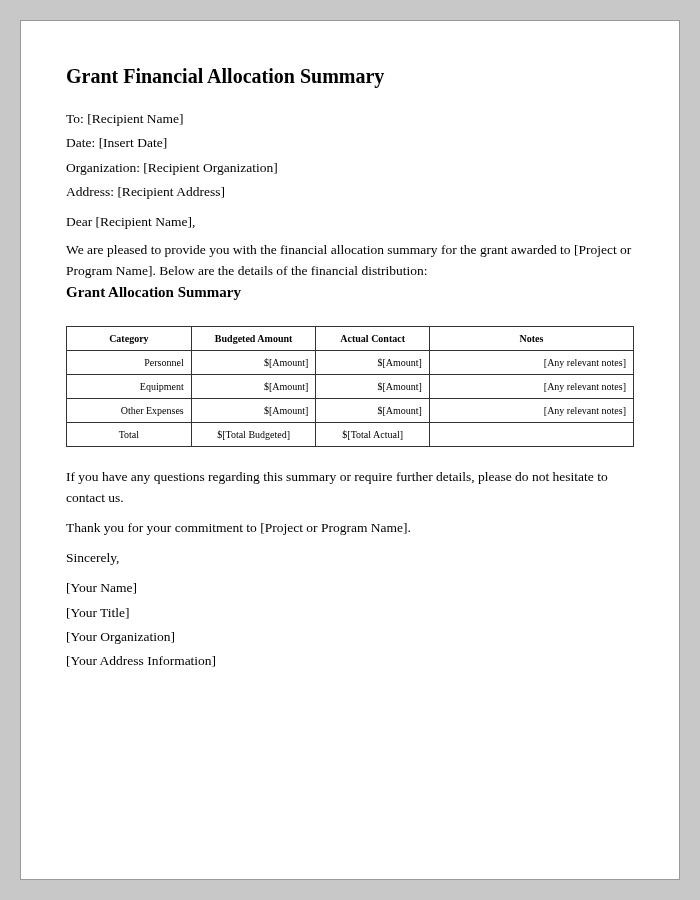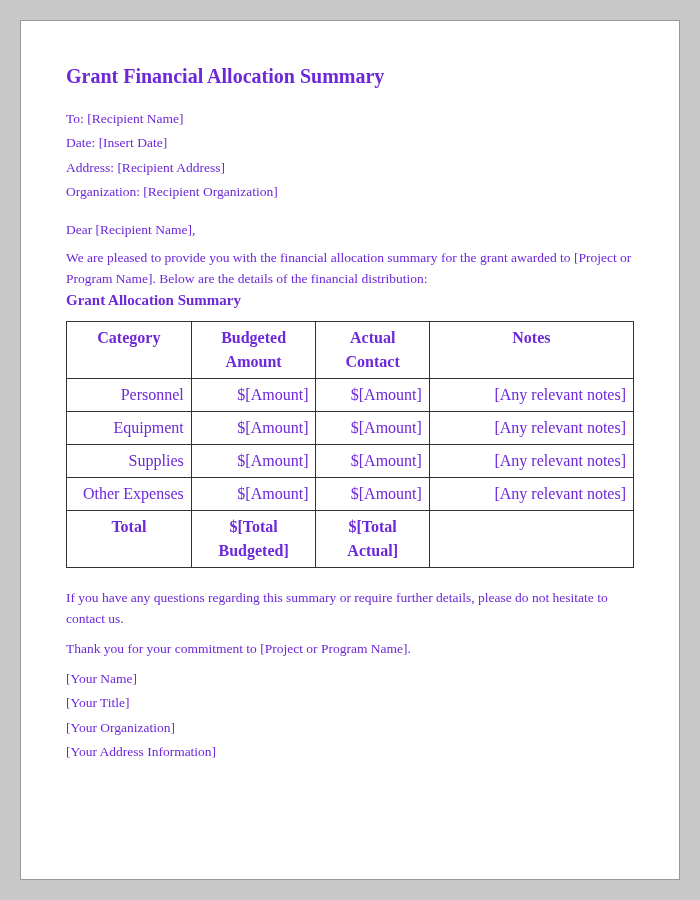--- a/index.html
+++ b/index.html
@@ -15,65 +15,65 @@
       min-height: 900px;
       padding: 20px;
       font-family: Georgia, 'Times New Roman', serif;
     }
     .page {
       background: #ffffff;
       width: 660px;
       min-height: 860px;
       border: 1px solid #999;
       padding: 40px 45px;
-      color: #6d28d9;
+      color: #000000;
       font-size: 13.5px;
       line-height: 1.5;
     }
     .page-title {
       font-size: 20px;
       font-weight: bold;
       margin-bottom: 18px;
     }
     .meta-line {
       margin-bottom: 4px;
     }
     .salutation {
-      margin-top: 18px;
+      margin-top: 10px;
       margin-bottom: 8px;
     }
     .intro-para {
     }
     .section-title {
       font-size: 15px;
       font-weight: bold;
-      margin-bottom: 10px;
+      margin-bottom: 23px;
     }
     table {
       border-collapse: collapse;
       width: 100%;
       margin-bottom: 20px;
-      font-size: 16px;
+      font-size: 10px;
     }
     table th, table td {
       border: 1px solid #333;
       padding: 4px 7px;
       vertical-align: top;
       text-align: right;
     }
     table thead th {
       font-weight: bold;
       text-align: center;
       background: #fff;
     }
     table tbody td {
       background: #fff;
     }
     table tfoot td {
-      font-weight: bold;
+      font-weight: normal;
       text-align: center;
     }
     .col-category { width: 22%; }
     .col-budgeted { width: 22%; }
     .col-actual   { width: 20%; }
     .col-notes    { width: 36%; }
     .closing-para {
       margin-bottom: 10px;
     }
     .signature-block {
@@ -93,26 +93,26 @@
   <div class="meta-section">
     <div class="meta-line">
       <span>To: </span>
       <span>[Recipient Name]</span>
     </div>
     <div class="meta-line">
       <span>Date: </span>
       <span>[Insert Date]</span>
     </div>
     <div class="meta-line">
+      <span>Organization: </span>
+      <span>[Recipient Organization]</span>
+    </div>
+    <div class="meta-line">
       <span>Address: </span>
       <span>[Recipient Address]</span>
-    </div>
-    <div class="meta-line">
-      <span>Organization: </span>
-      <span>[Recipient Organization]</span>
     </div>
   </div>
 
   <div class="salutation">Dear [Recipient Name],</div>
   <div class="intro-para">We are pleased to provide you with the financial allocation summary for the grant awarded to [Project or Program Name]. Below are the details of the financial distribution:</div>
 
   <div class="section-title">Grant Allocation Summary</div>
 
   <table>
     <thead>
@@ -130,44 +130,39 @@
           <td>$[Amount]</td>
           <td>[Any relevant notes]</td>
         </tr>
         <tr>
           <td>Equipment</td>
           <td>$[Amount]</td>
           <td>$[Amount]</td>
           <td>[Any relevant notes]</td>
         </tr>
         <tr>
-          <td>Supplies</td>
-          <td>$[Amount]</td>
-          <td>$[Amount]</td>
-          <td>[Any relevant notes]</td>
-        </tr>
-        <tr>
           <td>Other Expenses</td>
           <td>$[Amount]</td>
           <td>$[Amount]</td>
           <td>[Any relevant notes]</td>
         </tr>
       </tbody>
     <tfoot id="table-footer">
     <tr>
           <td>Total</td>
           <td>$[Total Budgeted]</td>
           <td>$[Total Actual]</td>
           <td></td>
         </tr>
       </tfoot>
   </table>
 
   <div class="closing-para">If you have any questions regarding this summary or require further details, please do not hesitate to contact us.</div>
   <div class="closing-para">Thank you for your commitment to [Project or Program Name].</div>
+  <div class="closing-para">Sincerely,</div>
 
   <div class="signature-block">
     <div class="signature-line">[Your Name]</div>
     <div class="signature-line">[Your Title]</div>
     <div class="signature-line">[Your Organization]</div>
     <div class="signature-line">[Your Address Information]</div>
   </div>
 
 </div>
 

